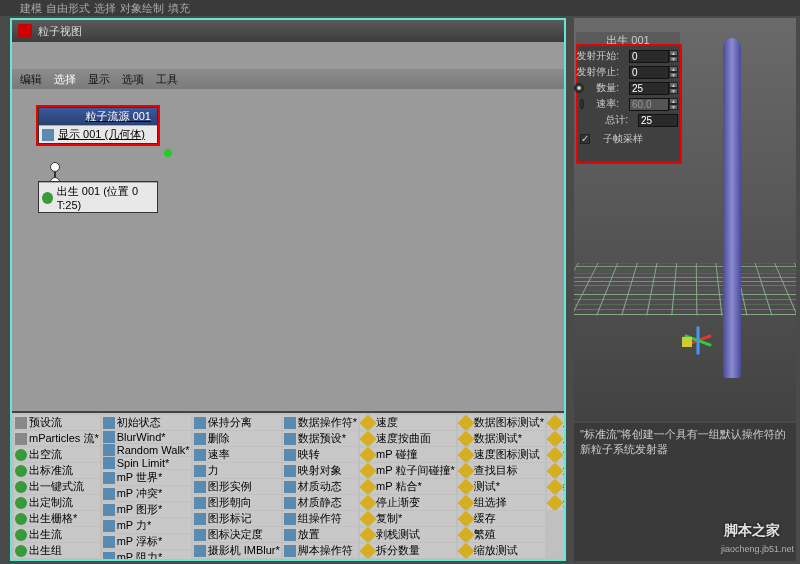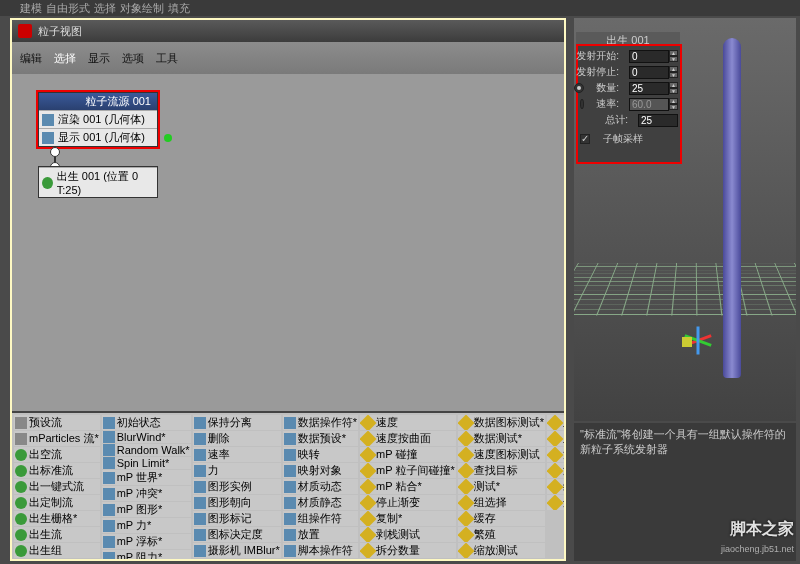--- a/index.html
+++ b/index.html
@@ -1,29 +1,29 @@
 <!DOCTYPE html>
 <html><head>
 <meta charset="utf-8">
 <style>
 * { margin: 0; padding: 0; box-sizing: border-box; font-family: "Microsoft YaHei", sans-serif; font-size: 11px; }
 body { background: #4a4a4a; width: 800px; height: 564px; overflow: hidden; position: relative; }
 .top-tabs { background: #3a3a3a; height: 16px; display: flex; gap: 4px; padding-left: 20px; color: #aaa; align-items: center; }
 .top-tabs span { cursor: default; }
-.dialog { position: absolute; left: 10px; top: 18px; width: 556px; height: 543px; background: #9a9a9a; border: 2px solid #fef9c3; display: flex; flex-direction: column; }
+.dialog { position: absolute; left: 10px; top: 18px; width: 556px; height: 543px; background: #9a9a9a; border: 2px solid #5eead4; display: flex; flex-direction: column; }
 .dialog-titlebar { background: linear-gradient(#5a5a5a,#3c3c3c); height: 22px; display: flex; align-items: center; padding: 0 6px; color: #ddd; }
 .dialog-titlebar .ico { width: 14px; height: 14px; background: #c00; margin-right: 6px; border-radius: 2px; }
-.dialog-menus { background: linear-gradient(#8c8c8c,#7a7a7a); height: 32px; display: flex; gap: 12px; padding-left: 8px; align-items: center; color: #111; }
+.dialog-menus { background: linear-gradient(#8c8c8c,#7a7a7a); height: 20px; display: flex; gap: 12px; padding-left: 8px; align-items: center; color: #111; margin-top: 27px; }
 .dialog-menus .active { color: #fff; }
 .graph-area { flex: 1; background: #9a9a9a; position: relative; }
 .node { position: absolute; background: #e0e0e0; border: 1px solid #333; width: 120px; }
 .node-title { background: linear-gradient(#3a5a9a,#2a4070); color: #fff; text-align: right; padding: 1px 6px; font-size: 11px; }
 .node-row { display: flex; align-items: center; padding: 1px 3px; background: #e8e8e8; border-top: 1px solid #aaa; }
 .node-row .ricon { width: 12px; height: 12px; background: #5a8ab0; margin-right: 4px; }
-.hl-red { outline: 2px solid #e00; }
+.hl-red { outline: 2px solid #e00; text-decoration: underline; }
 .node1 { left: 26px; top: 18px; }
 .node2 { left: 26px; top: 92px; }
 .dot-green { position: absolute; width: 8px; height: 8px; border-radius: 50%; background: #2c2; }
 .connector { position: absolute; width: 2px; background: #333; }
 .ring { position: absolute; width: 10px; height: 10px; border: 1px solid #333; border-radius: 50%; background: #fff; }
 .depot { background: #c0c0c0; border-top: 2px solid #444; height: 148px; overflow: hidden; }
 .depot-inner { display: flex; gap: 2px; padding: 2px; }
 .depot-col { flex: 1; display: flex; flex-direction: column; gap: 1px; }
 .depot-item { display: flex; align-items: center; background: #c8c8c8; padding: 0 1px; white-space: nowrap; overflow: hidden; font-size: 10px; }
 .depot-item .di { width: 12px; height: 12px; margin-right: 2px; flex-shrink: 0; }
@@ -51,21 +51,21 @@
 .gv { width: 1px; height: 100%; }
 .cylinder { position: absolute; right: 55px; top: 20px; width: 18px; height: 340px; background: linear-gradient(90deg,#4a4a9a,#8a8ad0,#4a4a9a); border-radius: 9px 9px 4px 4px; }
 .gizmo { position: absolute; right: 80px; bottom: 60px; width: 40px; height: 40px; }
 .gizmo .ax { position: absolute; width: 28px; height: 3px; left: 8px; top: 18px; }
 .gz-r { background: #e33; transform: rotate(-20deg); }
 .gz-g { background: #3c3; transform: rotate(-160deg); }
 .gz-b { background: #49e; transform: rotate(-90deg); }
 .gizmo .box { position: absolute; left: 6px; top: 16px; width: 10px; height: 10px; background: #cc3; }
 .desc-panel { position: absolute; left: 574px; top: 423px; width: 222px; height: 138px; background: #3a3a3a; color: #ccc; padding: 4px 6px; font-size: 10px; }
 .desc-panel .hdr { color: #ddd; margin-bottom: 3px; }
-.watermark { position: absolute; right: 6px; bottom: 24px; color: #fff; font-size: 16px; text-shadow: 0 0 3px #000; opacity: .85; font-weight: bold; }
+.watermark { position: absolute; right: 20px; bottom: 24px; color: #fff; font-size: 14px; text-shadow: 0 0 3px #000; opacity: .85; font-weight: bold; }
 .watermark2 { position: absolute; right: 6px; bottom: 10px; color: #ddd; font-size: 9px; opacity: .7; }
 </style>
 </head>
 <body>
 
 <div class="top-tabs">
   <span>建模</span>
   <span>自由形式</span>
   <span>选择</span>
   <span>对象绘制</span>
@@ -180,24 +180,20 @@
     <span class="active">选择</span>
     <span>显示</span>
     <span>选项</span>
     <span>工具</span>
   </div>
   <div class="graph-area">
     <div class="node node1 hl-red">
       <div class="node-title">粒子流源 001</div>
       <div class="node-row">
           <div class="ricon"></div>
-          <span>渲染 001 (几何体)</span>
-        </div>
-      <div class="node-row">
-          <div class="ricon"></div>
           <span>显示 001 (几何体)</span>
         </div>
     </div>
     <div class="dot-green" style="left:152px;top:60px"></div>
     <div class="ring" style="left:38px;top:73px"></div>
     <div class="connector" style="left:42px;top:83px;height:10px"></div>
     <div class="ring" style="left:38px;top:88px"></div>
     <div class="node node2">
       <div class="node-row">
           <div class="ricon" style="background:#3a9a3a;border-radius:50%"></div>

